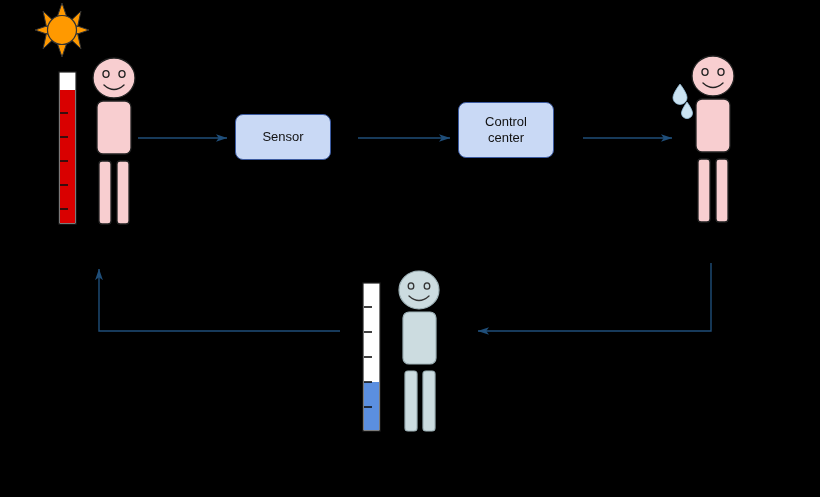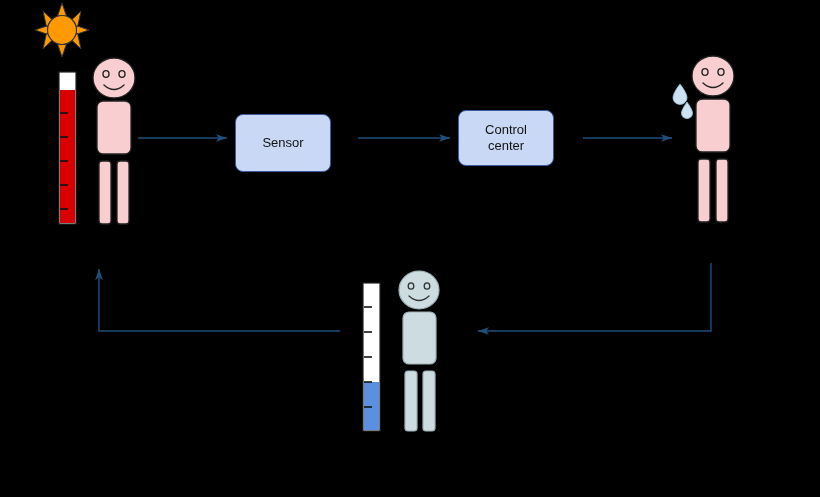--- a/index.html
+++ b/index.html
@@ -32,25 +32,25 @@
     font-size: 13px;
     line-height: 1.25;
     color: #111111;
     white-space: pre-line;
     box-sizing: border-box;
   }
   #sensor-node {
     left: 235px;
     top: 114px;
     width: 96px;
-    height: 58px;
+    height: 46px;
   }
   #control-center-node {
     left: 458px;
-    top: 110px;
+    top: 102px;
     width: 96px;
     height: 56px;
   }
 </style>
 </head>
 <body>
 
 <div id="diagram-root">
 
   <svg id="flow-svg" viewBox="0 0 820 497">

